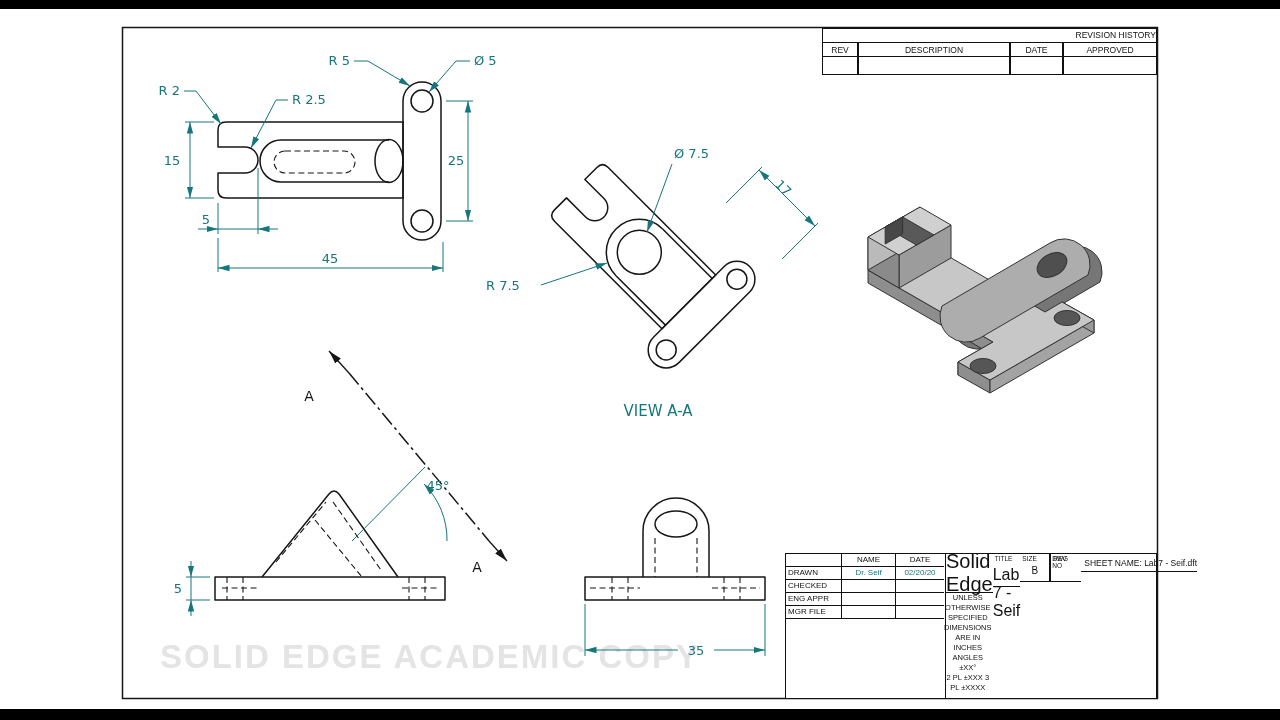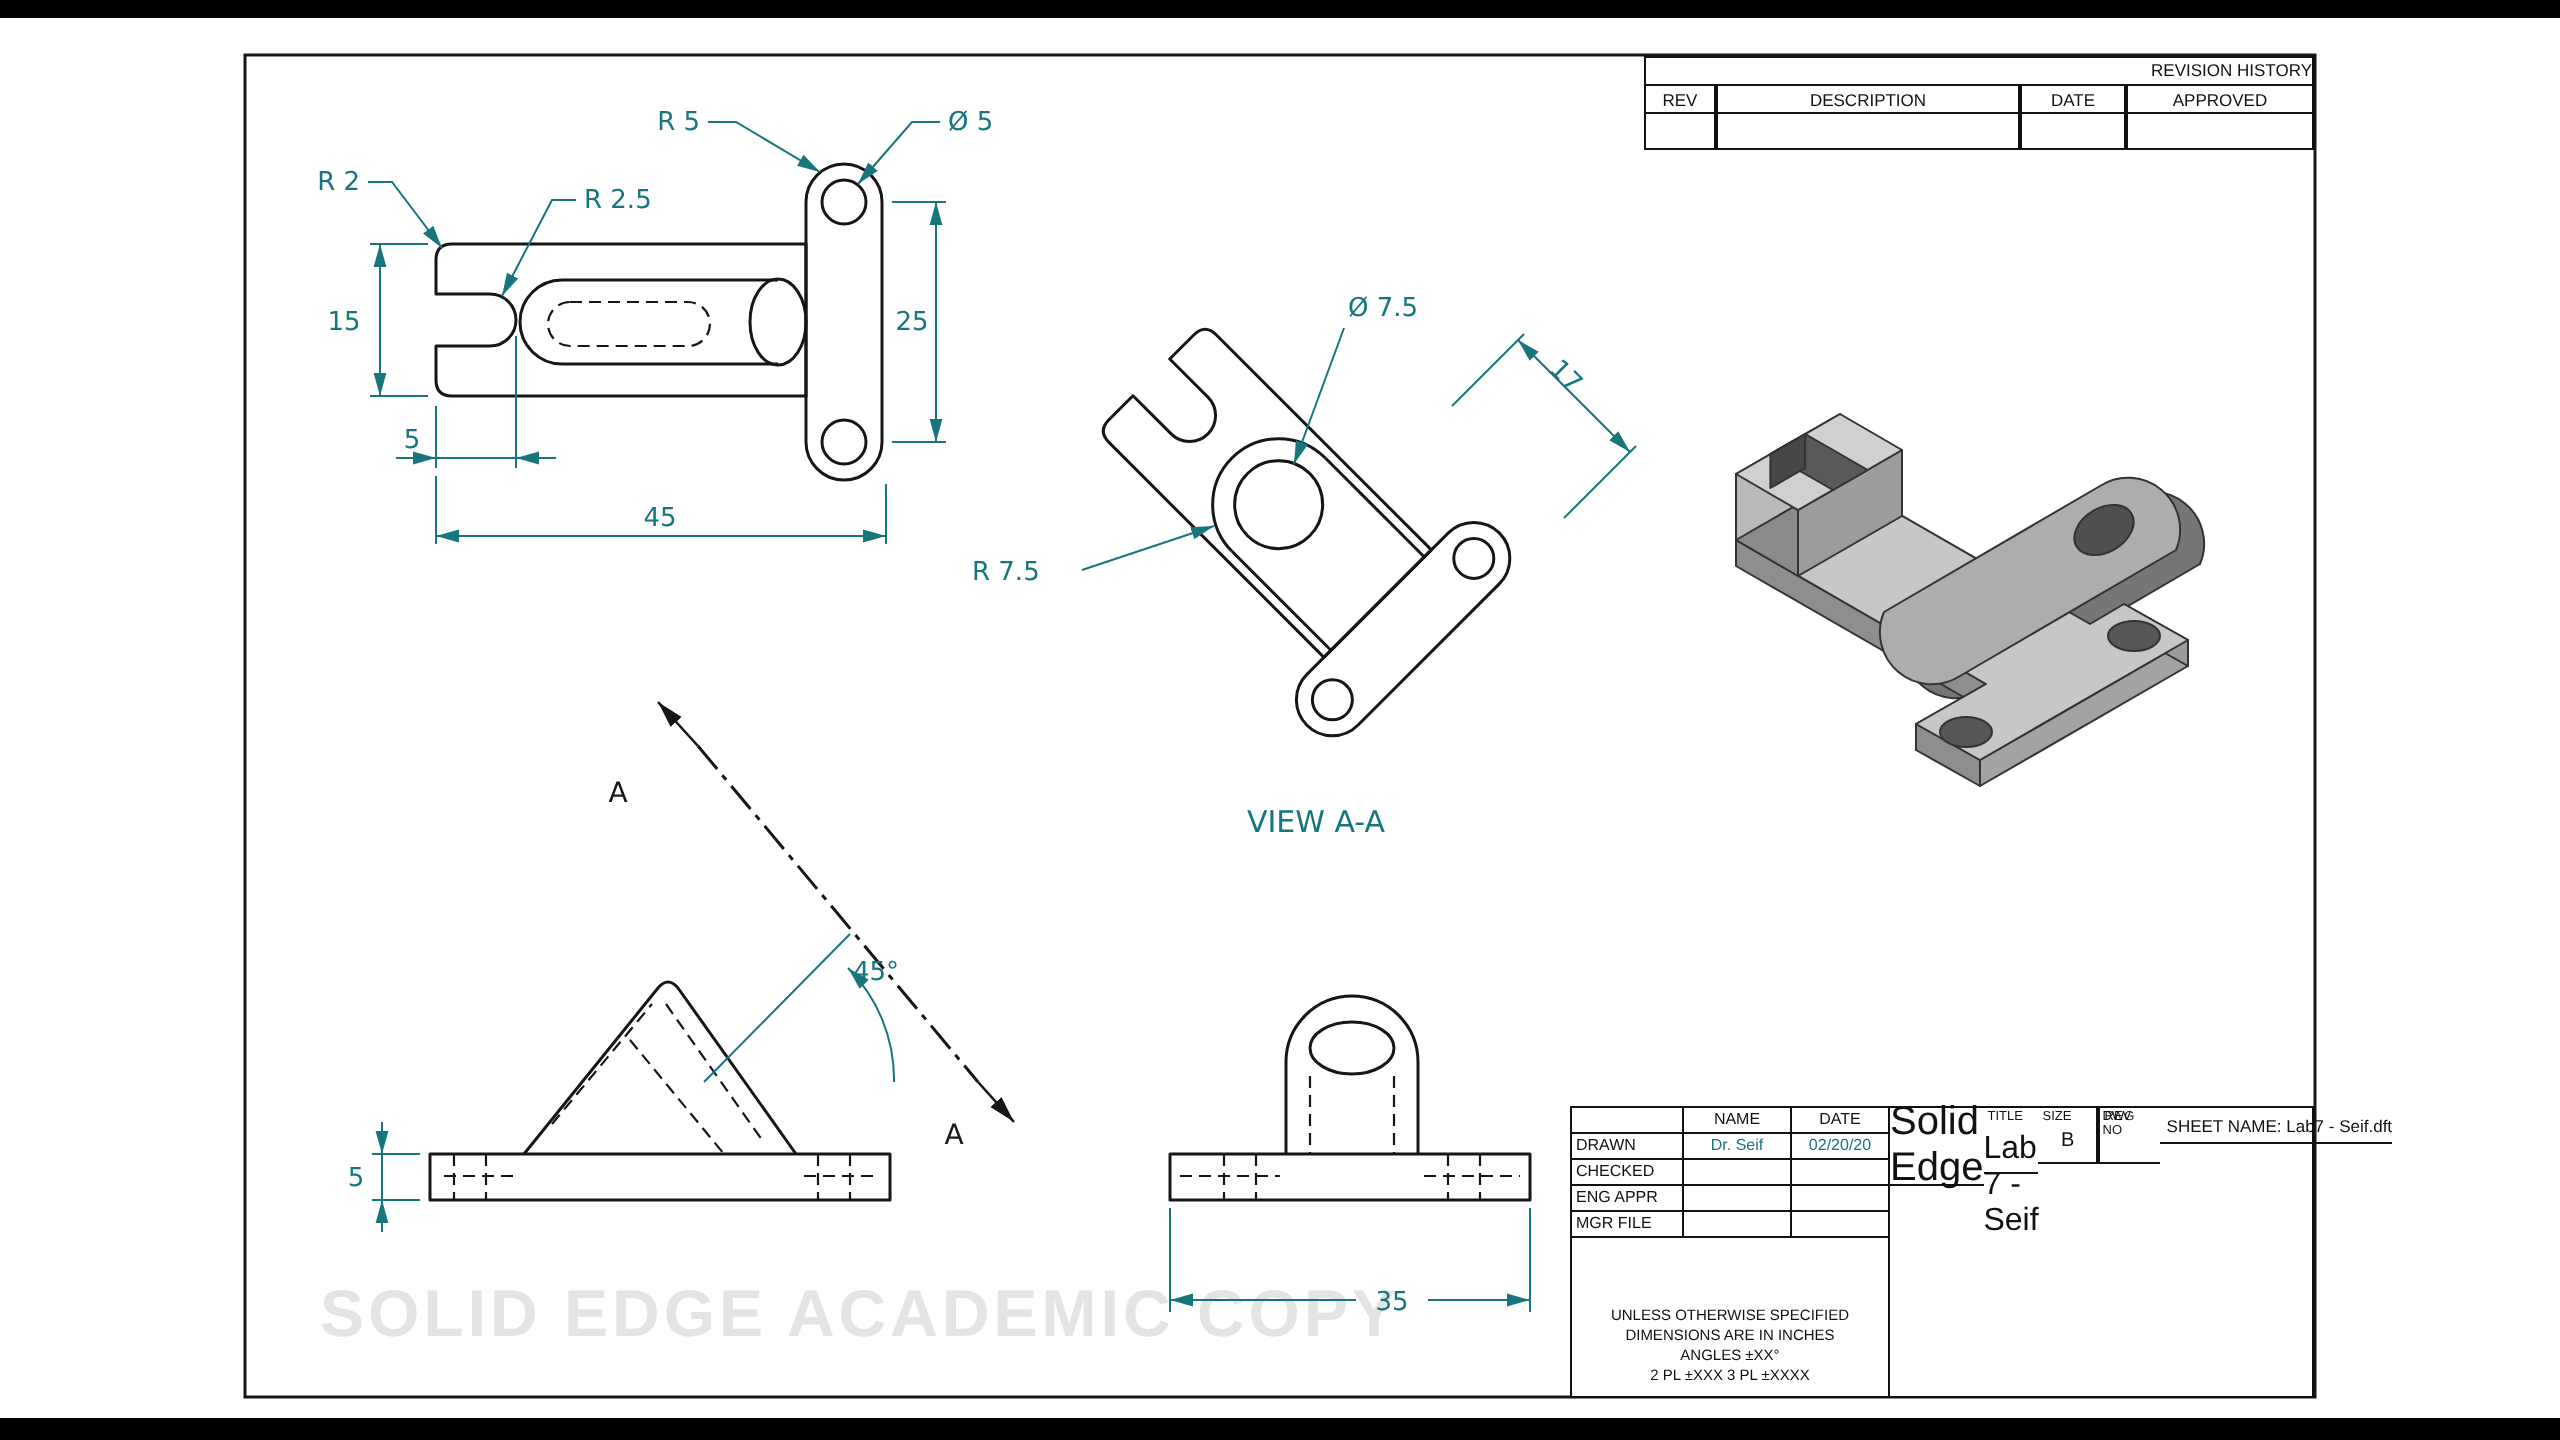--- a/index.html
+++ b/index.html
@@ -26,21 +26,21 @@
   .rev .t{border:1px solid #111;text-align:right;padding:2px 0}
   .rev .hd,.rev .emp{display:flex}
   .rev .hd div{border:1px solid #111;border-top:none;text-align:center;padding:3px 0 2px}
   .rev .emp{height:18px}
   .rev .emp div{border:1px solid #111;border-top:none}
   .rc0{width:36px}.rc1{width:152px}.rc2{width:53px}.rc3{flex:1}
 
   
   .tb{position:absolute;left:785px;top:553px;width:372px;height:146px;border:1.5px solid #111;
       display:flex;background:#fff;font-size:8px}
-  .tb-left{width:160px;border-right:1px solid #111;display:flex;flex-direction:column}
+  .tb-left{width:160px;border-right:1px solid #111;display:flex;flex-direction:row}
   .appr .r{display:flex;height:13px;line-height:12px}
   .appr .r div{border-right:1px solid #111;border-bottom:1px solid #111;padding-left:2px;overflow:hidden;white-space:nowrap}
   .appr .l{width:56px}
   .appr .n{width:54px;text-align:center;padding-left:0!important}
   .appr .d{width:48px;text-align:center;border-right:none!important;padding-left:0!important}
   .teal{color:#16767c}
   .note{flex:1;display:flex;flex-direction:column;justify-content:flex-end;text-align:center;
         padding-bottom:5px;font-size:7.5px;line-height:10px}
   .tb-right{flex:1;display:flex;}
   .company{height:39px;border-bottom:1px solid #111;display:flex;align-items:center;justify-content:center;font-size:20px}

